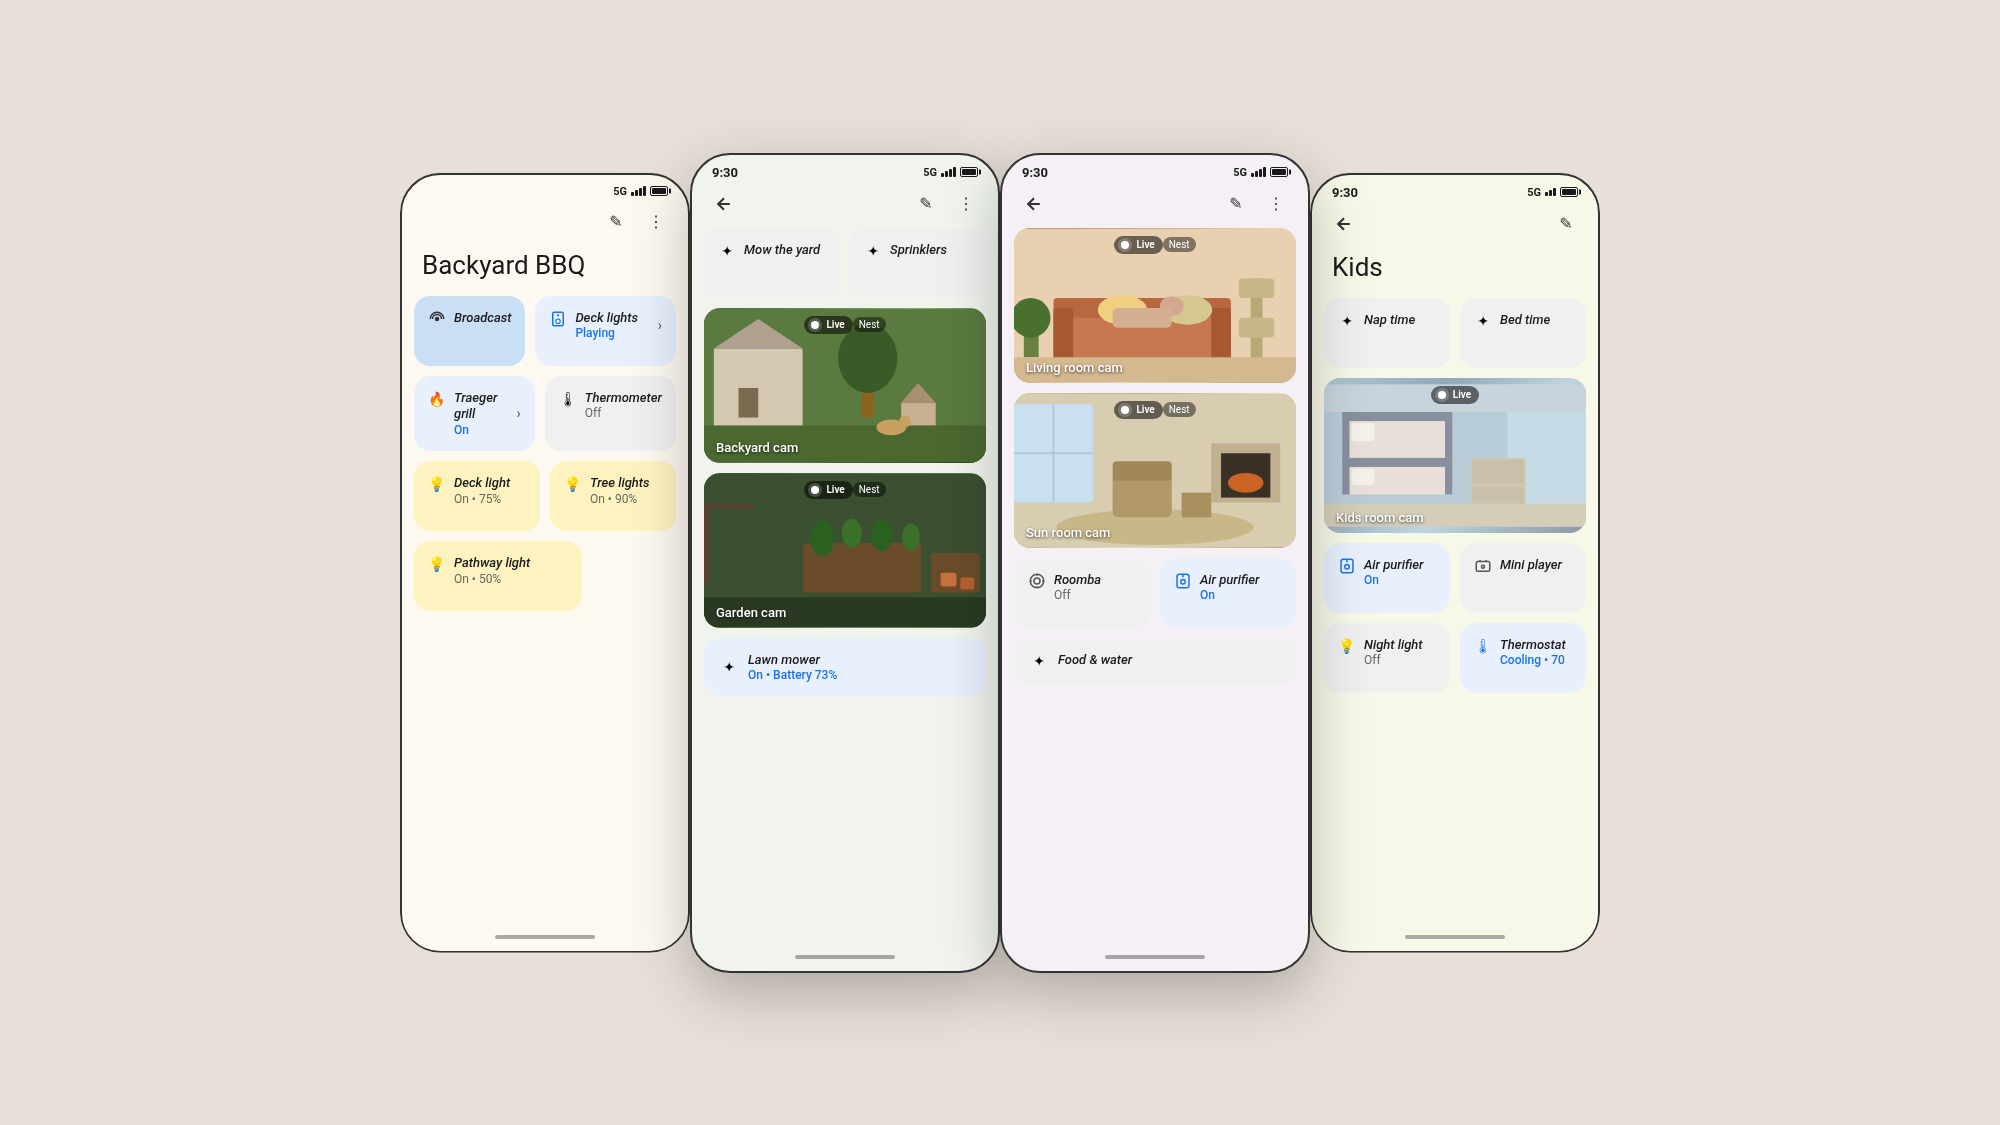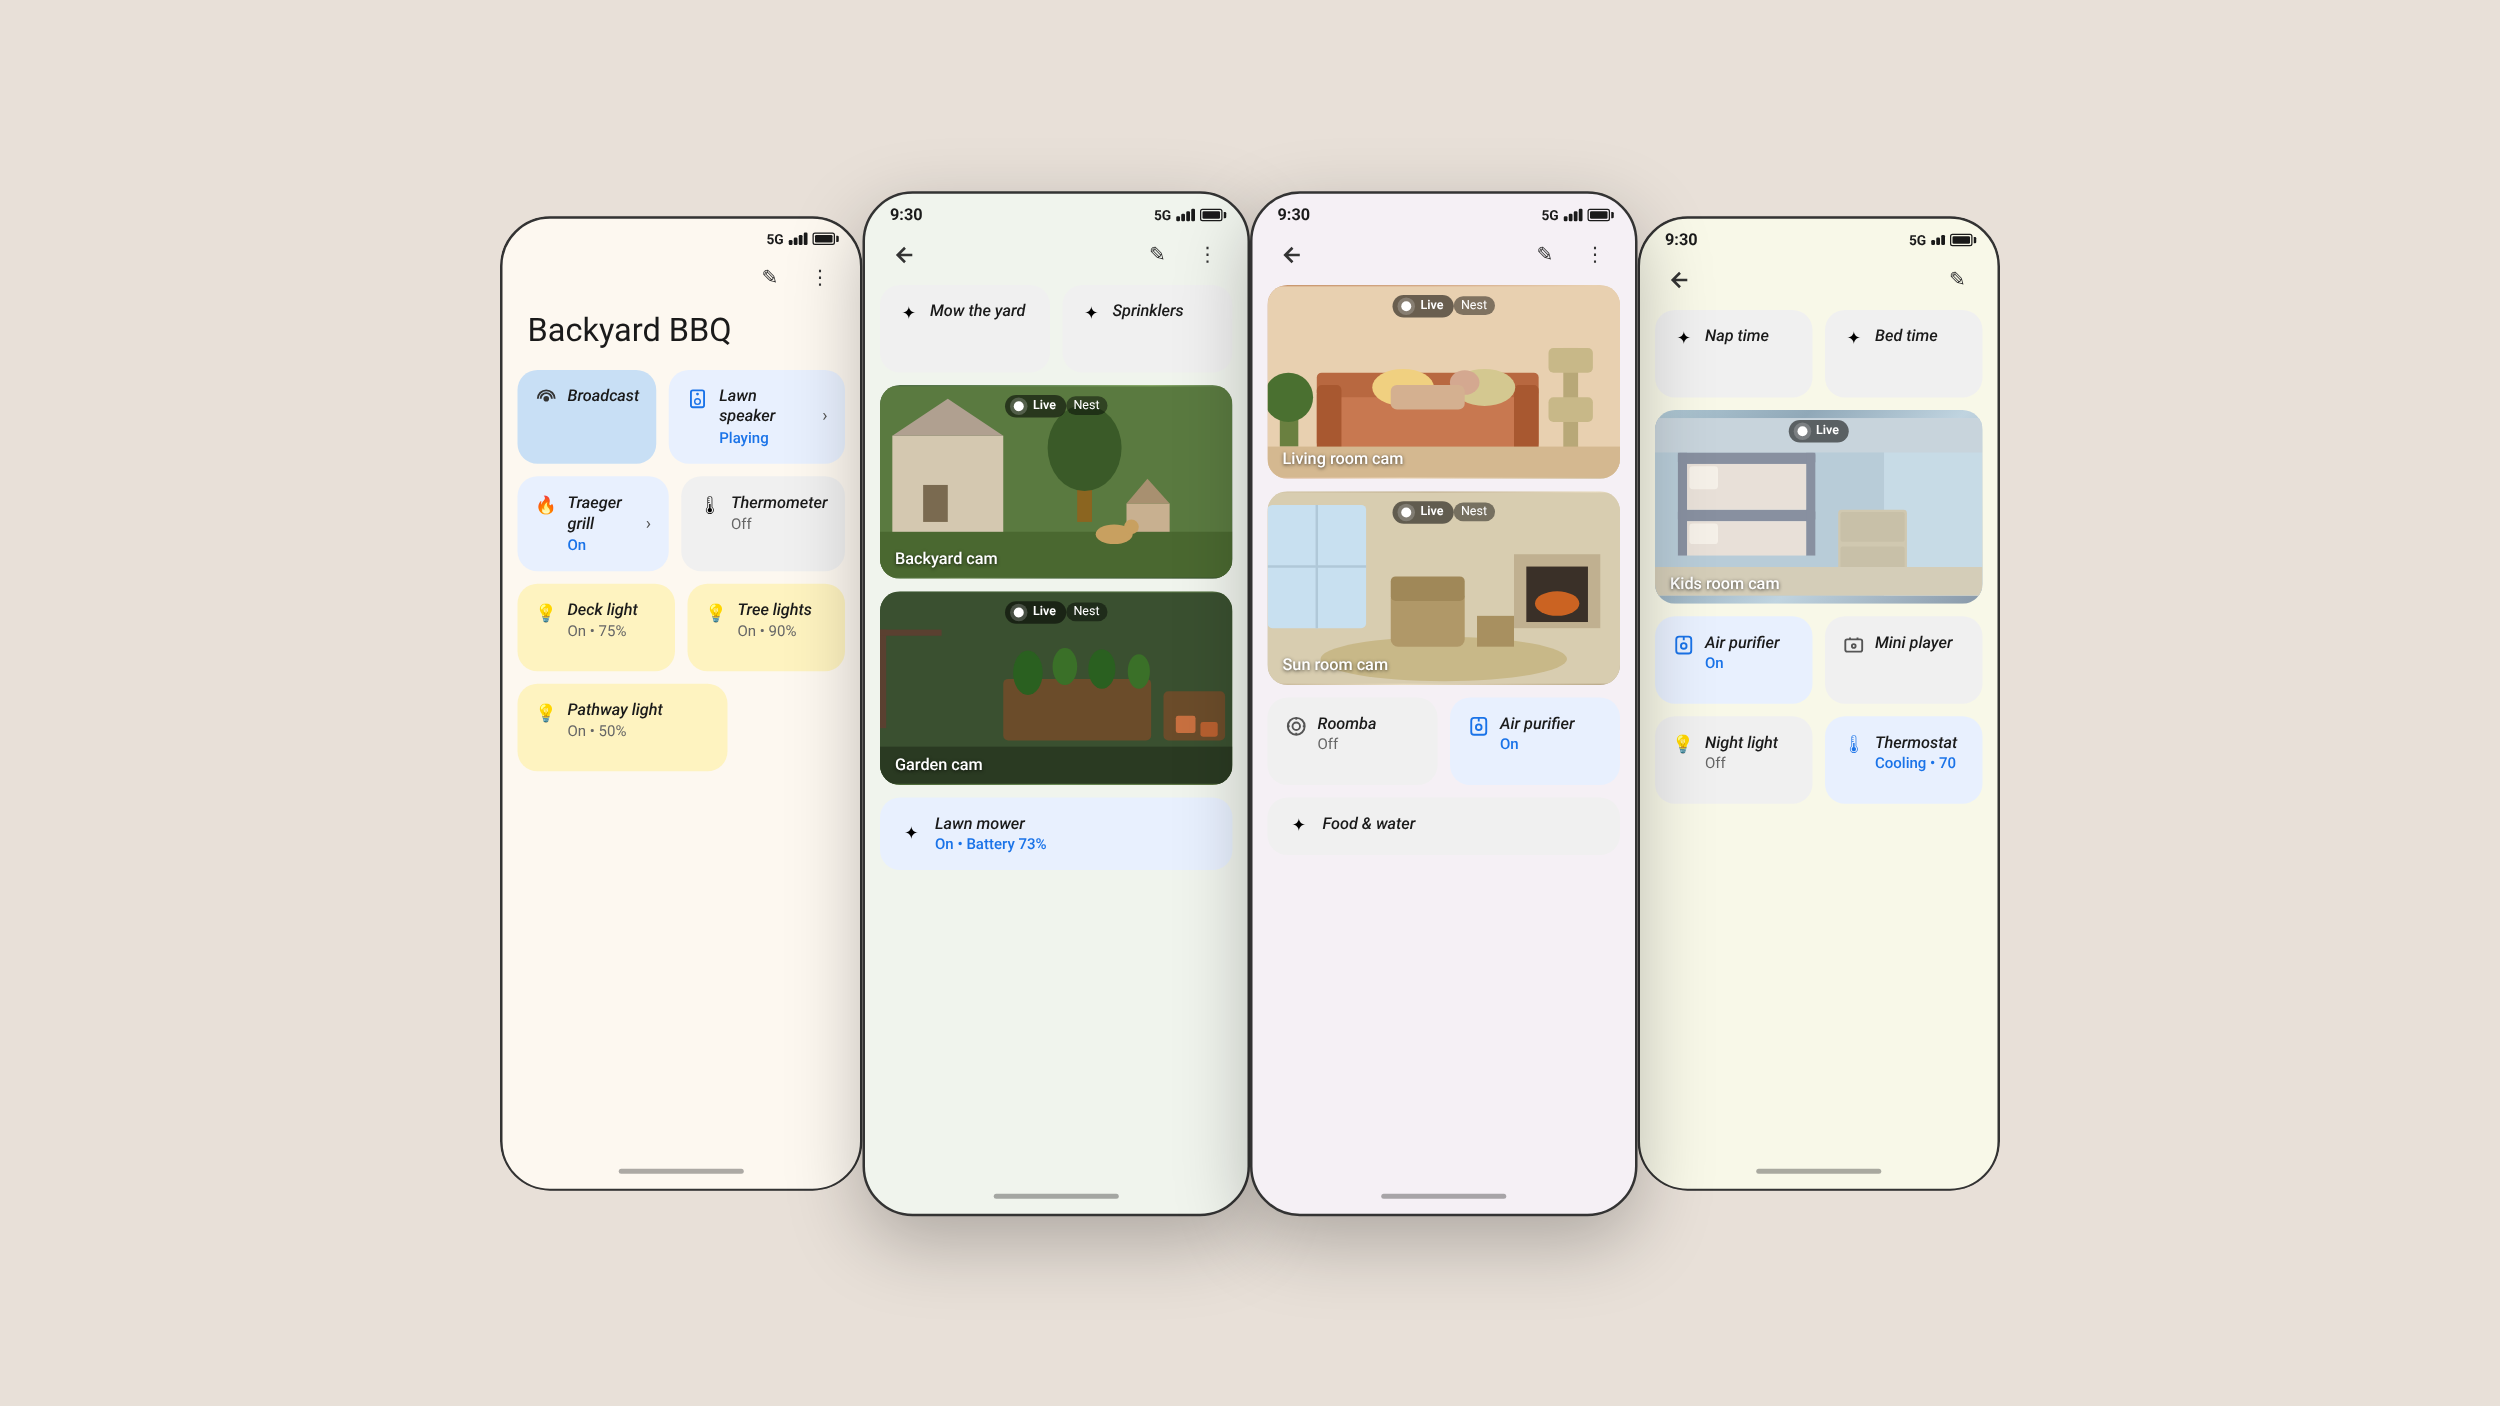--- a/index.html
+++ b/index.html
@@ -461,21 +461,21 @@
           <div class="device-card light-blue" style="flex:1.15">
             <div class="card-inner">
               <div class="device-icon icon-blue">
                 <svg class="icon-svg" viewBox="0 0 24 24">
                   <rect x="5" y="3" width="14" height="18" rx="2" stroke="#1a73e8" stroke-width="2" fill="none"></rect>
                   <circle cx="12" cy="15" r="3" stroke="#1a73e8" stroke-width="1.5" fill="none"></circle>
                   <circle cx="12" cy="7" r="1.5" fill="#1a73e8" stroke="none"></circle>
                 </svg>
               </div>
               <div class="card-text">
-                <div class="card-name">Lawn speaker</div>
+                <div class="card-name">Deck lights</div>
                 <div class="card-status on-blue">Playing</div>
               </div>
               <div class="arrow-right">›</div>
             </div>
           </div>
         </div>
 
         <div class="cards-row">
           <div class="device-card light-blue">
             <div class="card-inner">
@@ -835,20 +835,21 @@
       <div class="top-nav">
         <div class="nav-back">
           <svg width="20" height="20" viewBox="0 0 24 24" fill="none" stroke="#333" stroke-width="2.5">
             <path d="M19 12H5M12 5l-7 7 7 7"></path>
           </svg>
         </div>
         <div class="nav-icons">
           <div class="nav-icon-btn">✎</div>
         </div>
       </div>
+      <div class="page-title">Kids</div>
       <div class="content-area">
 
         <div class="cards-row">
           <div class="device-card" style="background:#f0f0f0;">
             <div class="card-inner">
               <div class="device-icon">✦</div>
               <div class="card-text">
                 <div class="card-name">Nap time</div>
               </div>
             </div>

